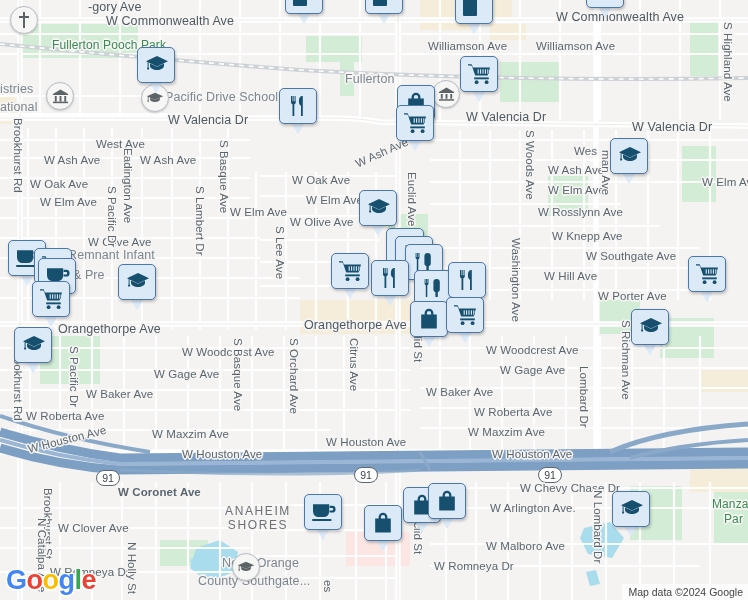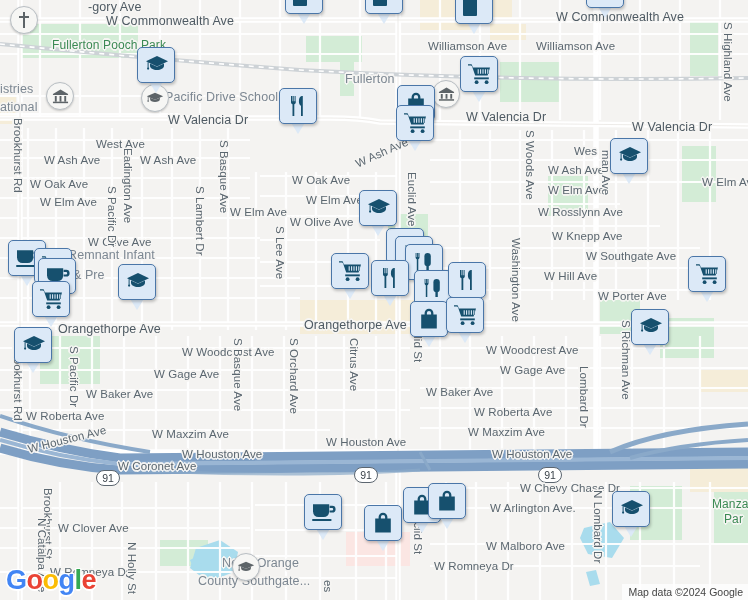--- a/index.html
+++ b/index.html
@@ -378,21 +378,21 @@
       <div class="lbl " style="left: 86px; top: 388px;">W Baker Ave</div>
       <div class="lbl " style="left: 426px; top: 386px;">W Baker Ave</div>
       <div class="lbl " style="left: 26px; top: 410px;">W Roberta Ave</div>
       <div class="lbl " style="left: 474px; top: 406px;">W Roberta Ave</div>
       <div class="lbl " style="left: 152px; top: 428px;">W Maxzim Ave</div>
       <div class="lbl " style="left: 468px; top: 426px;">W Maxzim Ave</div>
       <div class="lbl " style="left: 28px; top: 443px; transform: rotate(-14deg);">W Houston Ave</div>
       <div class="lbl " style="left: 182px; top: 448px;">W Houston Ave</div>
       <div class="lbl " style="left: 326px; top: 436px;">W Houston Ave</div>
       <div class="lbl " style="left: 492px; top: 448px;">W Houston Ave</div>
-      <div class="lbl " style="left: 118px; top: 460px;">W Coronet Ave</div>
+      <div class="lbl " style="left: 118px; top: 486px; font-weight: bold;">W Coronet Ave</div>
       <div class="lbl " style="left: 484px; top: 482px; margin-left: 36px;">W Chevy Chase Dr</div>
       <div class="lbl " style="left: 490px; top: 502px;">W Arlington Ave.</div>
       <div class="lbl " style="left: 58px; top: 522px;">W Clover Ave</div>
       <div class="lbl " style="left: 486px; top: 540px; text-align: right;">W Malboro Ave</div>
       <div class="lbl " style="left: 50px; top: 566px;">W Romneya Dr</div>
       <div class="lbl " style="left: 434px; top: 560px;">W Romneya Dr</div>
       <div class="lbl v" style="left: 12px; top: 118px;">Brookhurst Rd</div>
       <div class="lbl v" style="left: 12px; top: 346px;">Brookhurst Rd</div>
       <div class="lbl v" style="left: 42px; top: 488px;">Brookhurst St</div>
       <div class="lbl v" style="left: 106px; top: 186px;">S Pacific Dr</div>
@@ -423,20 +423,24 @@
       <div class="lbl poi" style="left: 165px; top: 90px;">Pacific Drive School</div>
       <div class="lbl poi" style="left: 68px; top: 248px;">Remnant Infant</div>
       <div class="lbl poi" style="left: 58px; top: 268px;">er &amp; Pre</div>
       <div class="lbl poi" style="left: 345px; top: 72px;">Fullerton</div>
       <div class="lbl poi" style="left: 222px; top: 556px;">North Orange</div>
       <div class="lbl poi" style="left: 198px; top: 574px;">County Southgate...</div>
       <div class="lbl poi" style="left: 0px; top: 82px;">istries</div>
       <div class="lbl poi" style="left: 0px; top: 100px;">ational</div>
       <div class="lbl park" style="left: 712px; top: 497px;">Manza</div>
       <div class="lbl park" style="left: 724px; top: 512px;">Par</div>
+      <div class="lbl hood" style="left: 258px; top: 504px; transform: translateX(-50%); text-align: center;">
+        <div>ANAHEIM</div>
+        <div>SHORES</div>
+      </div>
     </div>
 
   <div class="layer" id="poiicon-layer">
       <div class="poi-icon" title="Church" style="left: 10px; top: 6px;">
         <svg width="16" height="18" viewBox="0 0 16 18" fill="#5d6468">
       <rect x="7" y="1" width="2" height="16"></rect>
           <rect x="3" y="5" width="10" height="2"></rect>
         </svg>
       </div>
       <div class="poi-icon" title="Museum" style="left: 46px; top: 82px;">

